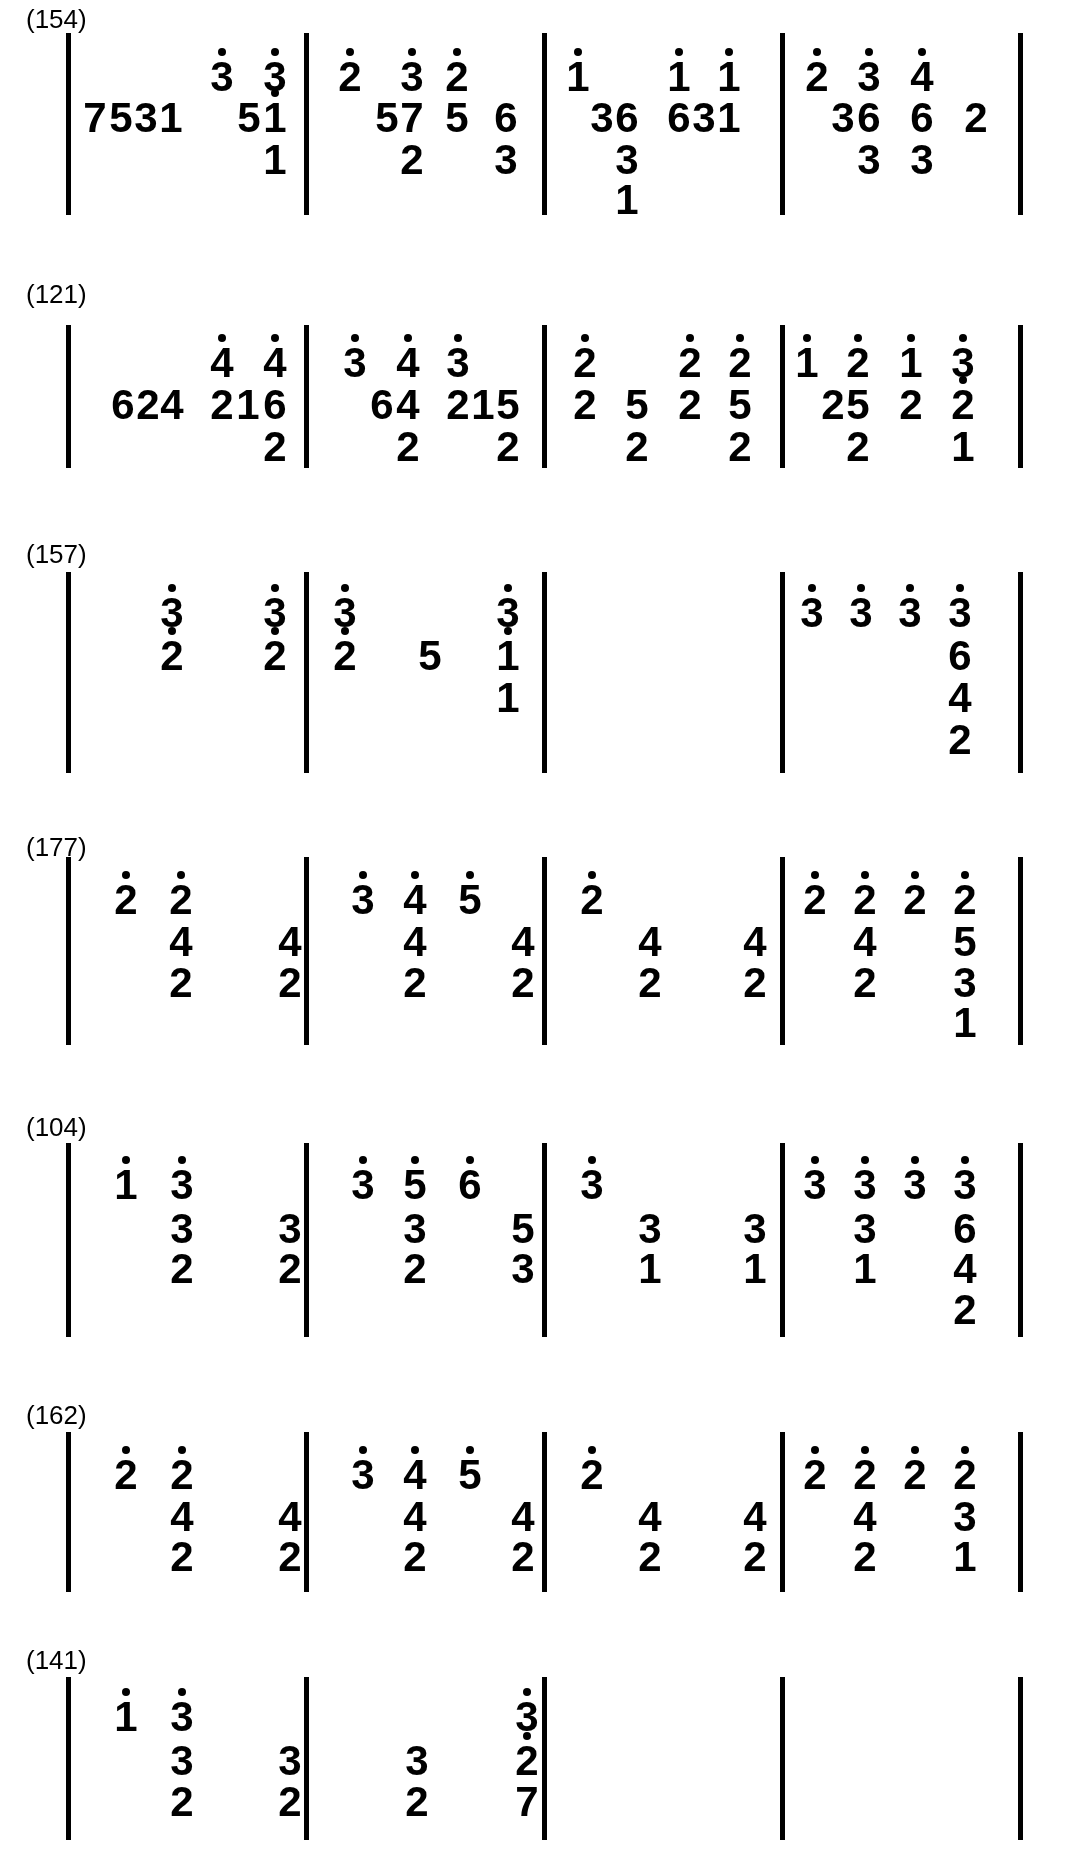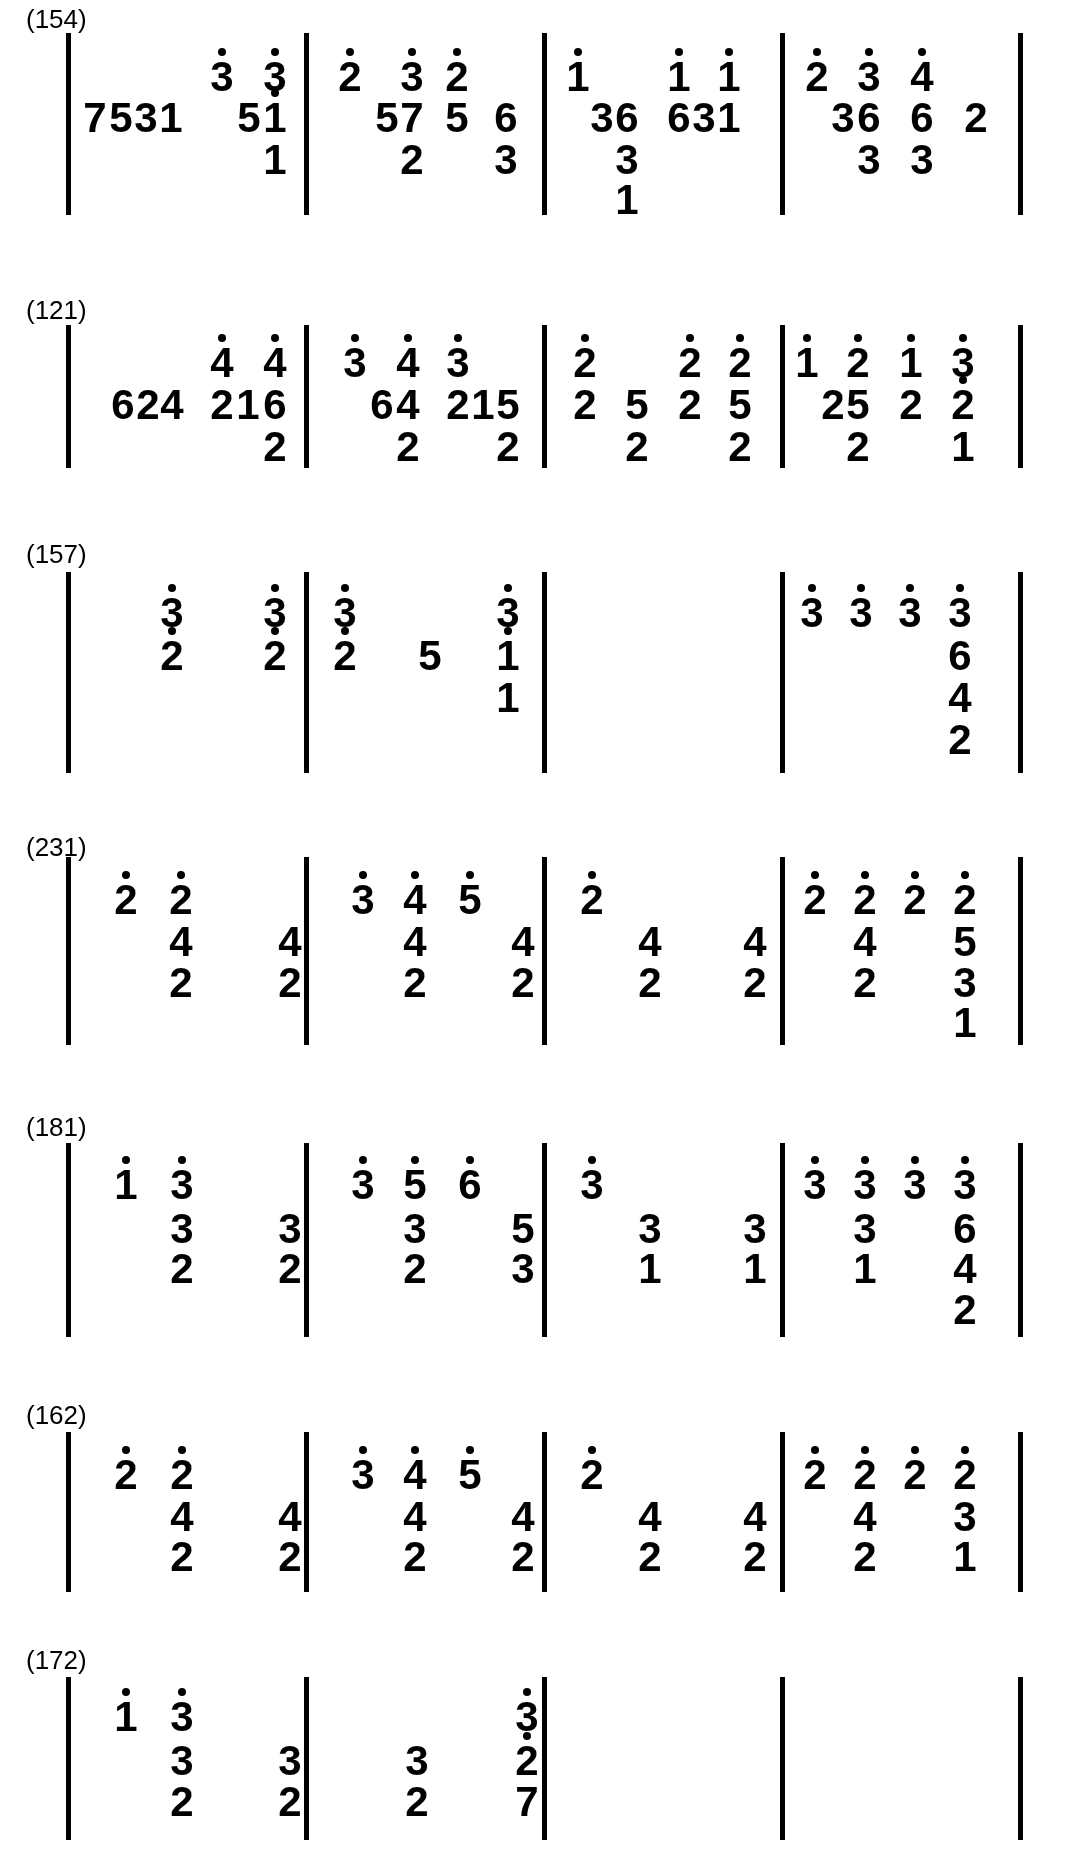--- a/index.html
+++ b/index.html
@@ -89,21 +89,21 @@
     <div class="note" style="left: 707px; top: 96px;">1</div>
     <div class="note" style="left: 795px; top: 55px;">2<div class="octdot"></div></div>
     <div class="note" style="left: 821px; top: 96px;">3</div>
     <div class="note" style="left: 847px; top: 55px;">3<div class="octdot"></div></div>
     <div class="note" style="left: 847px; top: 96px;">6</div>
     <div class="note" style="left: 847px; top: 138px;">3</div>
     <div class="note" style="left: 900px; top: 55px;">4<div class="octdot"></div></div>
     <div class="note" style="left: 900px; top: 96px;">6</div>
     <div class="note" style="left: 900px; top: 138px;">3</div>
     <div class="note" style="left: 954px; top: 96px;">2</div>
-    <div class="syslabel" style="left: 26px; top: 295px;">(121)</div>
+    <div class="syslabel" style="left: 26px; top: 279px;">(121)</div>
     <div class="barline" style="left: 65.5px; top: 325px; height: 143px;"></div>
     <div class="barline" style="left: 303.5px; top: 325px; height: 143px;"></div>
     <div class="barline" style="left: 541.5px; top: 325px; height: 143px;"></div>
     <div class="barline" style="left: 779.5px; top: 325px; height: 143px;"></div>
     <div class="barline" style="left: 1017.5px; top: 325px; height: 143px;"></div>
     <div class="note" style="left: 101px; top: 383px;">6</div>
     <div class="note" style="left: 126px; top: 383px;">2</div>
     <div class="note" style="left: 150px; top: 383px;">4</div>
     <div class="note" style="left: 200px; top: 341px;">4<div class="octdot"></div></div>
     <div class="note" style="left: 200px; top: 383px;">2</div>
@@ -156,21 +156,21 @@
     <div class="note" style="left: 486px; top: 591px;">3<div class="octdot"></div></div>
     <div class="note" style="left: 486px; top: 634px;">1<div class="octdot"></div></div>
     <div class="note" style="left: 486px; top: 676px;">1</div>
     <div class="note" style="left: 790px; top: 591px;">3<div class="octdot"></div></div>
     <div class="note" style="left: 839px; top: 591px;">3<div class="octdot"></div></div>
     <div class="note" style="left: 888px; top: 591px;">3<div class="octdot"></div></div>
     <div class="note" style="left: 938px; top: 591px;">3<div class="octdot"></div></div>
     <div class="note" style="left: 938px; top: 634px;">6</div>
     <div class="note" style="left: 938px; top: 676px;">4</div>
     <div class="note" style="left: 938px; top: 718px;">2</div>
-    <div class="syslabel" style="left: 26px; top: 832px;">(231)</div>
+    <div class="syslabel" style="left: 26px; top: 832px;">(177)</div>
     <div class="barline" style="left: 65.5px; top: 857px; height: 188px;"></div>
     <div class="barline" style="left: 303.5px; top: 857px; height: 188px;"></div>
     <div class="barline" style="left: 541.5px; top: 857px; height: 188px;"></div>
     <div class="barline" style="left: 779.5px; top: 857px; height: 188px;"></div>
     <div class="barline" style="left: 1017.5px; top: 857px; height: 188px;"></div>
     <div class="note" style="left: 104px; top: 878px;">2<div class="octdot"></div></div>
     <div class="note" style="left: 159px; top: 878px;">2<div class="octdot"></div></div>
     <div class="note" style="left: 159px; top: 920px;">4</div>
     <div class="note" style="left: 159px; top: 961px;">2</div>
     <div class="note" style="left: 268px; top: 920px;">4</div>
@@ -189,21 +189,21 @@
     <div class="note" style="left: 733px; top: 961px;">2</div>
     <div class="note" style="left: 793px; top: 878px;">2<div class="octdot"></div></div>
     <div class="note" style="left: 843px; top: 878px;">2<div class="octdot"></div></div>
     <div class="note" style="left: 843px; top: 920px;">4</div>
     <div class="note" style="left: 843px; top: 961px;">2</div>
     <div class="note" style="left: 893px; top: 878px;">2<div class="octdot"></div></div>
     <div class="note" style="left: 943px; top: 878px;">2<div class="octdot"></div></div>
     <div class="note" style="left: 943px; top: 920px;">5</div>
     <div class="note" style="left: 943px; top: 961px;">3</div>
     <div class="note" style="left: 943px; top: 1001px;">1</div>
-    <div class="syslabel" style="left: 26px; top: 1112px;">(181)</div>
+    <div class="syslabel" style="left: 26px; top: 1112px;">(104)</div>
     <div class="barline" style="left: 65.5px; top: 1143px; height: 194px;"></div>
     <div class="barline" style="left: 303.5px; top: 1143px; height: 194px;"></div>
     <div class="barline" style="left: 541.5px; top: 1143px; height: 194px;"></div>
     <div class="barline" style="left: 779.5px; top: 1143px; height: 194px;"></div>
     <div class="barline" style="left: 1017.5px; top: 1143px; height: 194px;"></div>
     <div class="note" style="left: 104px; top: 1163px;">1<div class="octdot"></div></div>
     <div class="note" style="left: 160px; top: 1163px;">3<div class="octdot"></div></div>
     <div class="note" style="left: 160px; top: 1207px;">3</div>
     <div class="note" style="left: 160px; top: 1247px;">2</div>
     <div class="note" style="left: 268px; top: 1207px;">3</div>
@@ -254,21 +254,21 @@
     <div class="note" style="left: 733px; top: 1495px;">4</div>
     <div class="note" style="left: 733px; top: 1535px;">2</div>
     <div class="note" style="left: 793px; top: 1453px;">2<div class="octdot"></div></div>
     <div class="note" style="left: 843px; top: 1453px;">2<div class="octdot"></div></div>
     <div class="note" style="left: 843px; top: 1495px;">4</div>
     <div class="note" style="left: 843px; top: 1535px;">2</div>
     <div class="note" style="left: 893px; top: 1453px;">2<div class="octdot"></div></div>
     <div class="note" style="left: 943px; top: 1453px;">2<div class="octdot"></div></div>
     <div class="note" style="left: 943px; top: 1495px;">3</div>
     <div class="note" style="left: 943px; top: 1535px;">1</div>
-    <div class="syslabel" style="left: 26px; top: 1645px;">(172)</div>
+    <div class="syslabel" style="left: 26px; top: 1645px;">(141)</div>
     <div class="barline" style="left: 65.5px; top: 1677px; height: 163px;"></div>
     <div class="barline" style="left: 303.5px; top: 1677px; height: 163px;"></div>
     <div class="barline" style="left: 541.5px; top: 1677px; height: 163px;"></div>
     <div class="barline" style="left: 779.5px; top: 1677px; height: 163px;"></div>
     <div class="barline" style="left: 1017.5px; top: 1677px; height: 163px;"></div>
     <div class="note" style="left: 104px; top: 1695px;">1<div class="octdot"></div></div>
     <div class="note" style="left: 160px; top: 1695px;">3<div class="octdot"></div></div>
     <div class="note" style="left: 160px; top: 1739px;">3</div>
     <div class="note" style="left: 160px; top: 1780px;">2</div>
     <div class="note" style="left: 268px; top: 1739px;">3</div>

